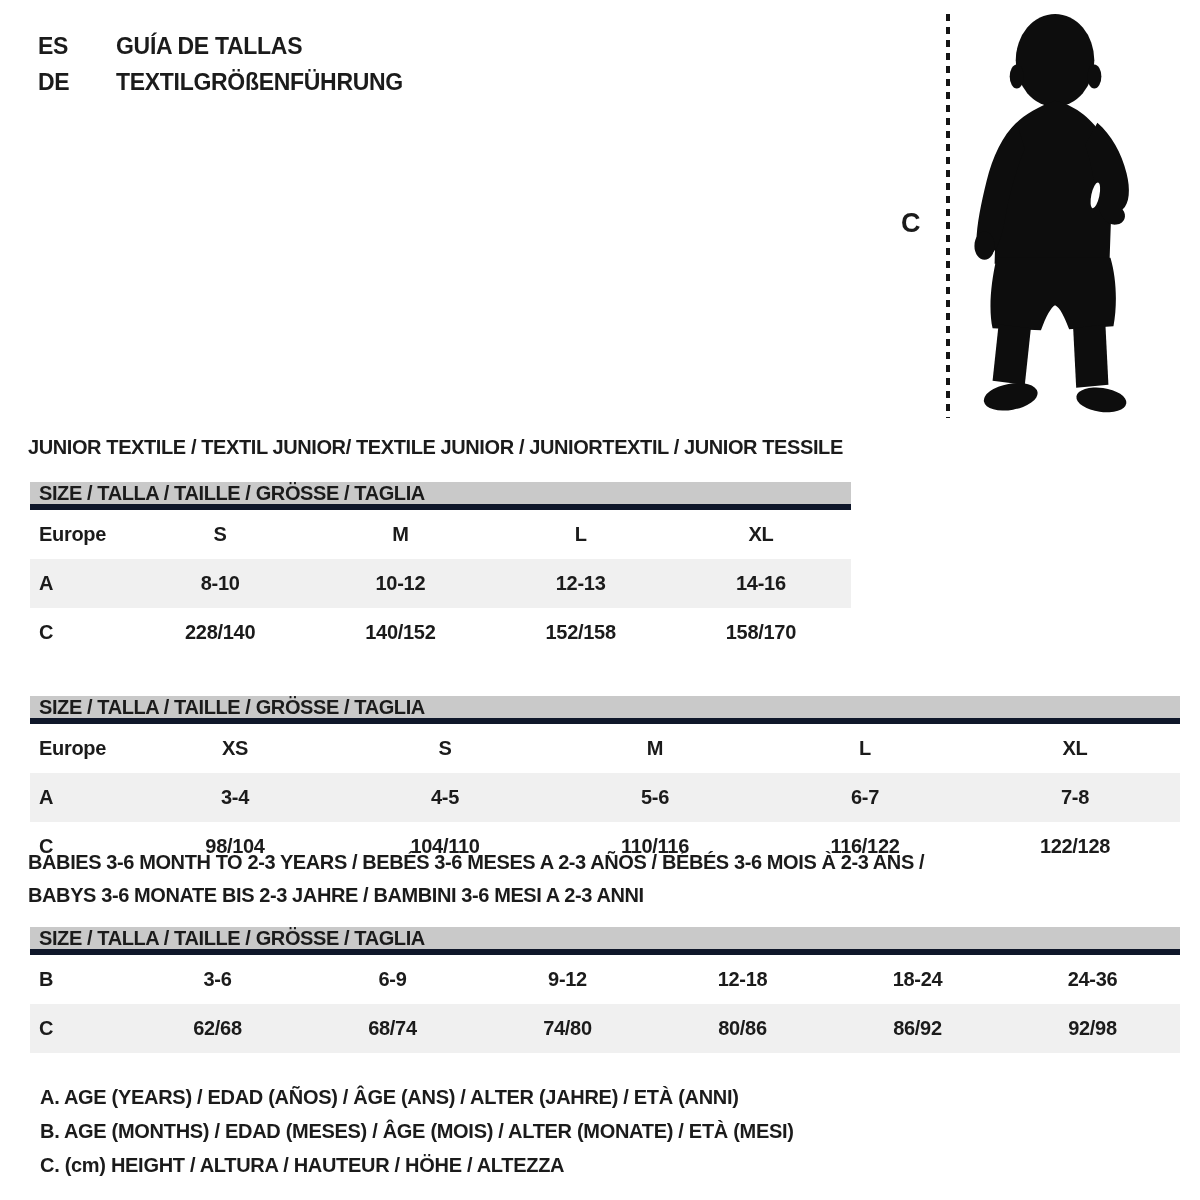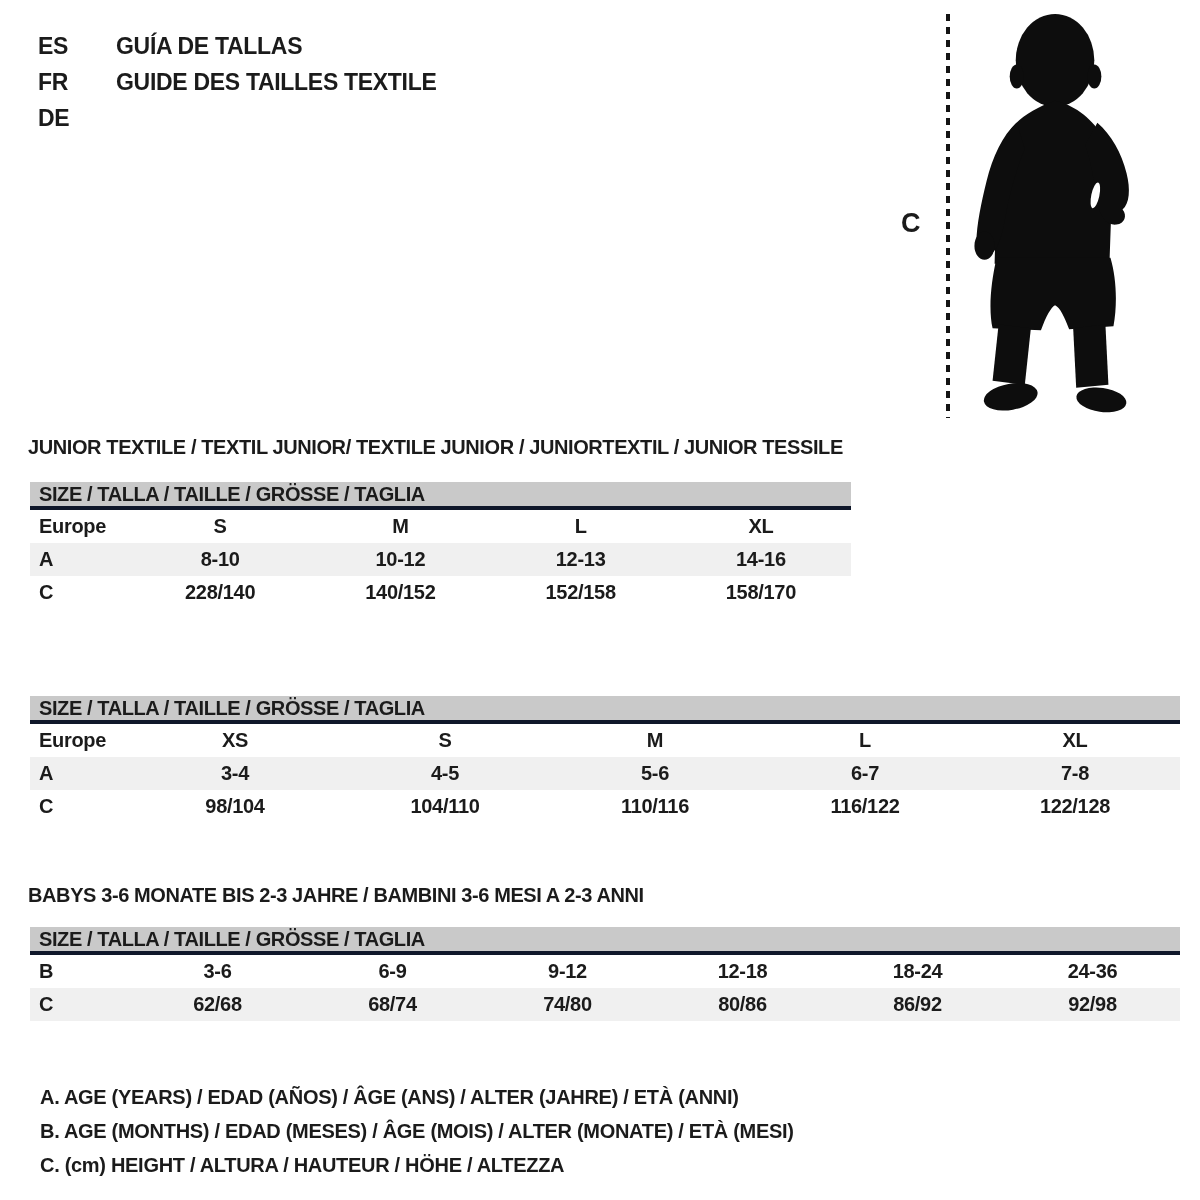--- a/index.html
+++ b/index.html
@@ -26,46 +26,43 @@
   .t-babies1{top:851px;}
   .t-babies2{top:884px;}
 
   
   .table{position:absolute;left:30px;}
   .table-junior{top:482px;width:821px;}
   .table-children{top:696px;width:1150px;}
   .table-babies{top:927px;width:1150px;}
   .thead{height:28px;background:#c9c9c9;display:flex;align-items:center;
          padding-left:9px;font-size:20px;letter-spacing:-0.4px;box-sizing:border-box;
-         border-bottom:4px solid #0f172a;}
-  .trow{display:flex;align-items:center;height:33px;font-size:20px;letter-spacing:-0.3px;}
+         border-bottom:6px solid #0f172a;}
+  .trow{display:flex;align-items:center;height:49px;font-size:20px;letter-spacing:-0.3px;}
   .trow.shaded{background:#f0f0f0;}
   .tlabel{width:100px;padding-left:9px;box-sizing:border-box;}
   .tcell{flex:1;text-align:center;}
 
   
   .legend{position:absolute;left:40px;top:1080px;}
   .legend-line{height:34px;display:flex;align-items:center;font-size:20px;letter-spacing:-0.3px;white-space:nowrap;}
 </style>
 </head>
 <body>
 
 <div class="sheet">
 
   <div class="langs">
     <div class="lang-row">
       <span class="lang-code">ES</span>
       <span class="lang-title">GUÍA DE TALLAS</span>
     </div>
     <div class="lang-row">
-      <span class="lang-code">FR</span>
-      <span class="lang-title">GUIDE DES TAILLES TEXTILE</span>
-    </div>
-    <div class="lang-row">
       <span class="lang-code">DE</span>
+      <span class="lang-title">TEXTILGRÖßENFÜHRUNG</span>
     </div>
   </div>
 
   <div class="measure-line"></div>
   <div class="measure-label">C</div>
   <svg class="baby" viewBox="0 0 166 407" aria-hidden="true">
     <g fill="#0d0d0d">
       <ellipse cx="88" cy="50" rx="39" ry="46"></ellipse>
       <ellipse cx="50" cy="66" rx="7" ry="12"></ellipse>
       <ellipse cx="127" cy="66" rx="7" ry="12"></ellipse>
@@ -129,20 +126,21 @@
     <div class="trow">
       <span class="tlabel">C</span>
       <span class="tcell">98/104</span>
       <span class="tcell">104/110</span>
       <span class="tcell">110/116</span>
       <span class="tcell">116/122</span>
       <span class="tcell">122/128</span>
     </div>
   </div>
 
+  <div class="sec-title t-babies1">BABIES 3-6 MONTH TO 2-3 YEARS / BEBÉS 3-6 MESES A 2-3 AÑOS / BÉBÉS 3-6 MOIS À 2-3 ANS /</div>
   <div class="sec-title t-babies2">BABYS 3-6 MONATE BIS 2-3 JAHRE / BAMBINI 3-6 MESI A 2-3 ANNI</div>
   <div class="table table-babies">
     <div class="thead">SIZE / TALLA / TAILLE / GRÖSSE / TAGLIA</div>
     <div class="trow">
       <span class="tlabel">B</span>
       <span class="tcell">3-6</span>
       <span class="tcell">6-9</span>
       <span class="tcell">9-12</span>
       <span class="tcell">12-18</span>
       <span class="tcell">18-24</span>

